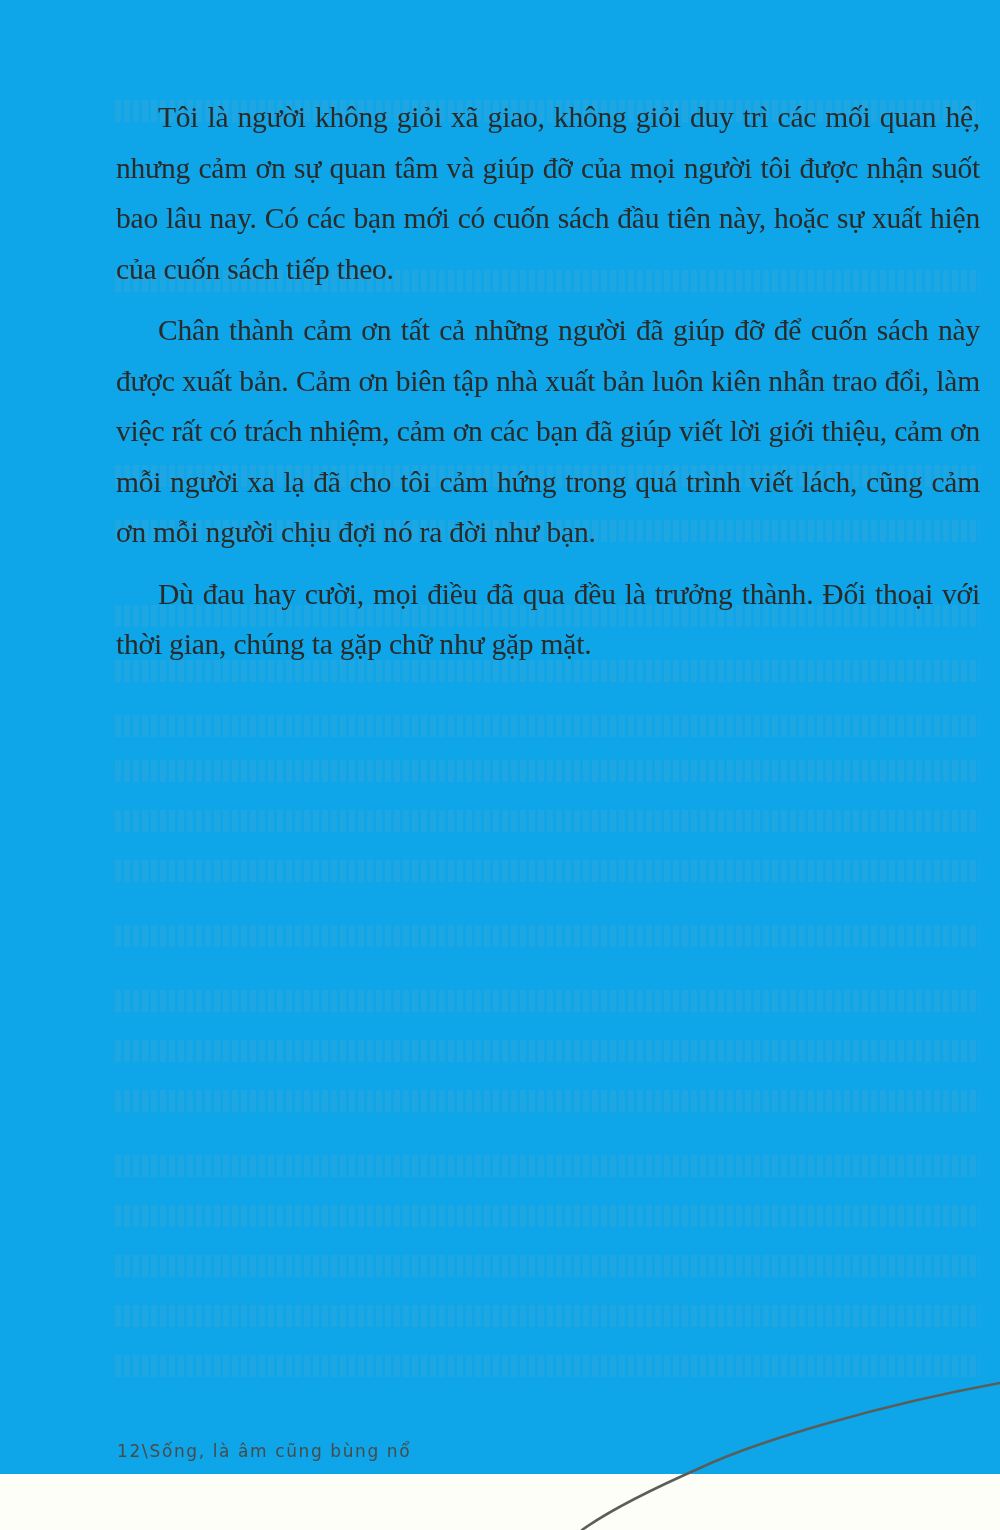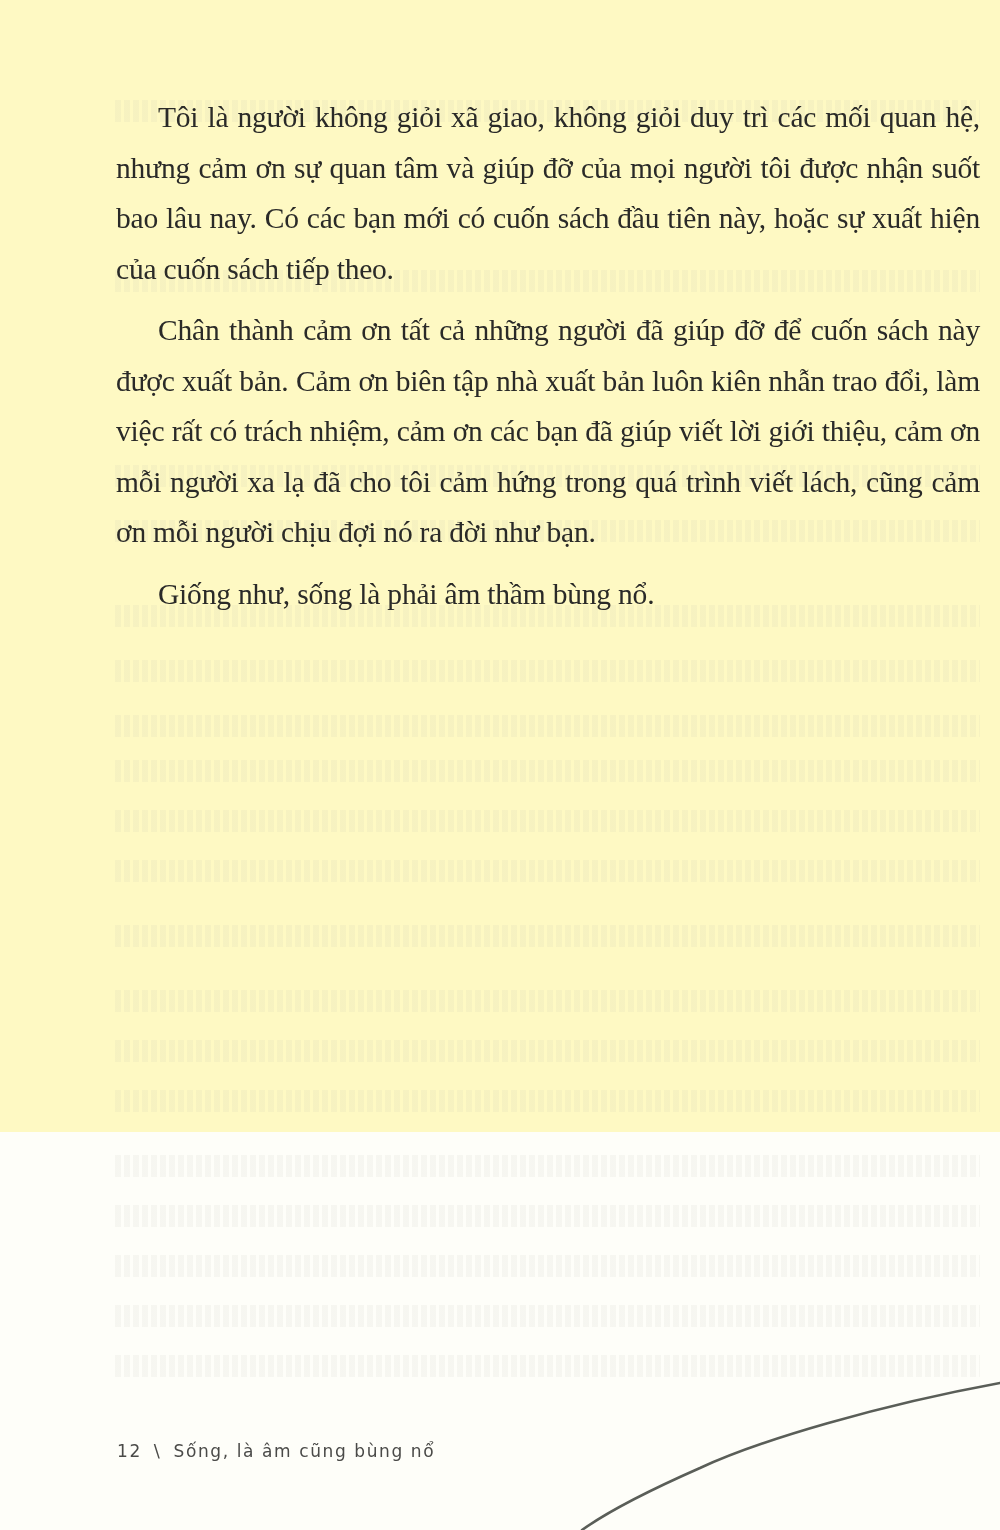--- a/index.html
+++ b/index.html
@@ -11,22 +11,22 @@
       height: 1530px;
       background: #fefef9;
       position: relative;
       overflow: hidden;
     }
     .page {
       position: absolute;
       left: 0;
       top: 0;
       width: 1000px;
-      height: 1132px;
-      background: #fef9c3;
+      height: 1474px;
+      background: #0ea5e9;
     }
     
     .ghost {
       position: absolute;
       left: 115px;
       right: 20px;
       height: 22px;
       background: repeating-linear-gradient(90deg,
         rgba(180,180,170,0.10) 0px, rgba(180,180,170,0.10) 6px,
         rgba(255,255,255,0) 6px, rgba(255,255,255,0) 9px);
@@ -50,21 +50,20 @@
     .footer {
       position: absolute;
       left: 117px;
       top: 1440px;
       font-family: "DejaVu Sans", sans-serif;
       font-size: 17px;
       letter-spacing: 1.6px;
       color: #4a4a48;
       display: flex;
       align-items: center;
-      gap: 12px;
     }
     .footer .sep {
       font-size: 18px;
     }
     .curve {
       position: absolute;
       left: 0;
       top: 0;
       width: 1000px;
       height: 1530px;
@@ -92,21 +91,21 @@
   <div class="ghost" style="top:1090px;"></div>
   <div class="ghost" style="top:1155px;"></div>
   <div class="ghost" style="top:1205px;"></div>
   <div class="ghost" style="top:1255px;"></div>
   <div class="ghost" style="top:1305px;"></div>
   <div class="ghost" style="top:1355px;"></div>
 
   <div class="body-text">
     <p>Tôi là người không giỏi xã giao, không giỏi duy trì các mối quan hệ, nhưng cảm ơn sự quan tâm và giúp đỡ của mọi người tôi được nhận suốt bao lâu nay. Có các bạn mới có cuốn sách đầu tiên này, hoặc sự xuất hiện của cuốn sách tiếp theo.</p>
     <p>Chân thành cảm ơn tất cả những người đã giúp đỡ để cuốn sách này được xuất bản. Cảm ơn biên tập nhà xuất bản luôn kiên nhẫn trao đổi, làm việc rất có trách nhiệm, cảm ơn các bạn đã giúp viết lời giới thiệu, cảm ơn mỗi người xa lạ đã cho tôi cảm hứng trong quá trình viết lách, cũng cảm ơn mỗi người chịu đợi nó ra đời như bạn.</p>
-    <p>Giống như, sống là phải âm thầm bùng nổ.</p>
+    <p>Dù đau hay cười, mọi điều đã qua đều là trưởng thành. Đối thoại với thời gian, chúng ta gặp chữ như gặp mặt.</p>
   </div>
 
   <svg class="curve" viewBox="0 0 1000 1530" xmlns="http://www.w3.org/2000/svg">
     <path d="M 1000 1383 C 880 1405, 760 1440, 700 1468 C 650 1490, 610 1510, 582 1530" fill="none" stroke="#5a5e58" stroke-width="2.6" stroke-linecap="round"></path>
   </svg>
 
   <div class="footer">
     <span>12</span>
     <span class="sep">\</span>
     <span>Sống, là âm cũng bùng nổ</span>

